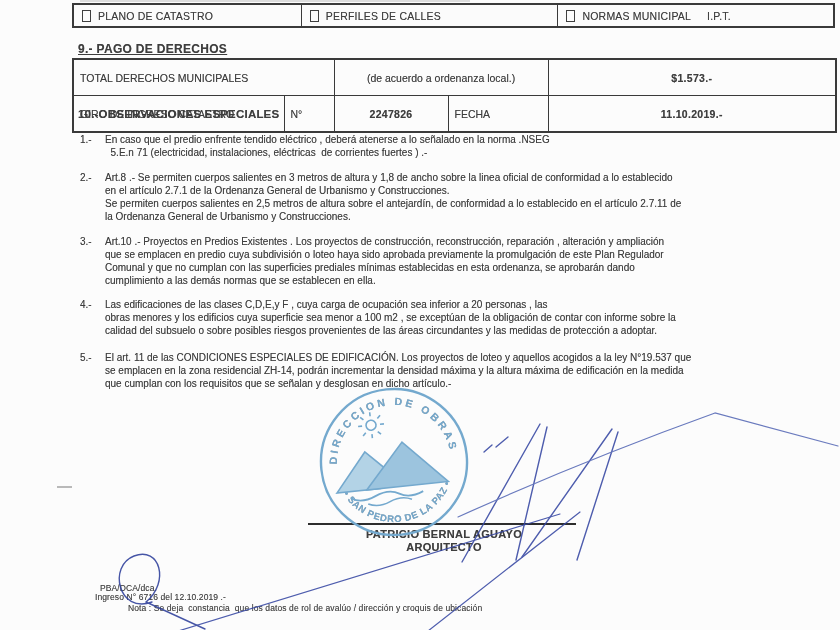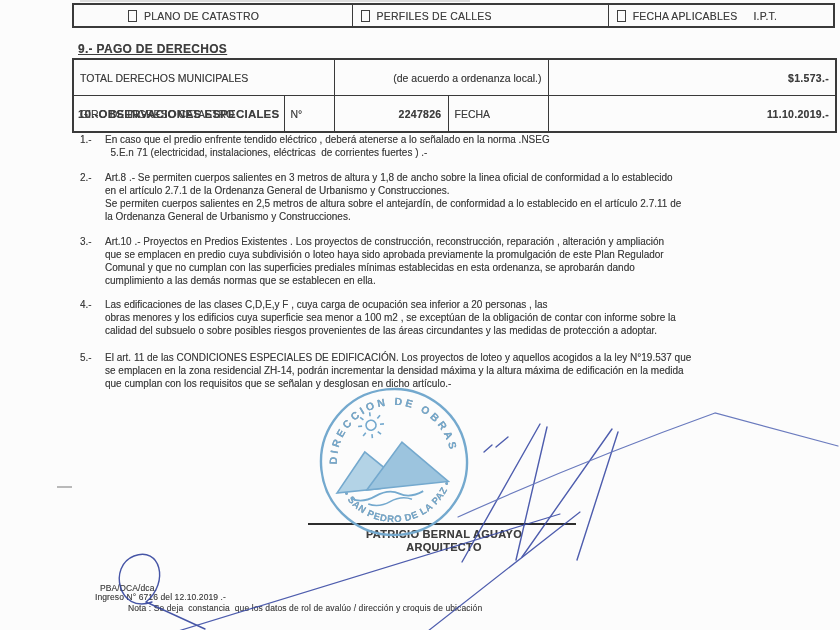--- a/index.html
+++ b/index.html
@@ -8,34 +8,34 @@
         text-shadow:0 0 .5px rgba(70,70,70,.55);}
 
   
   .remnant{position:absolute;left:80px;top:0;width:390px;height:2px;background:#c7c7c7;opacity:.6;}
   .leftdash{position:absolute;left:57px;top:486px;width:15px;height:2px;background:#b9b9b9;}
 
   
   .topTable{position:absolute;left:72px;top:3px;width:763px;height:25px;border:2px solid #3a3a3a;
             display:flex;box-sizing:border-box;background:#fbfbfb;}
   .topTable .cell{display:flex;align-items:center;padding-left:8px;font-size:10.5px;letter-spacing:.2px;
-                  box-sizing:border-box;border-left:1.5px solid #3a3a3a;overflow:hidden;white-space:nowrap;margin-left:46px;}
+                  box-sizing:border-box;border-left:1.5px solid #3a3a3a;overflow:hidden;white-space:nowrap;}
   .topTable .cell:first-child{border-left:none;}
   .c0{width:228px;} .c1{width:258px;} .c2{width:277px;}
   .checkbox{display:inline-block;width:7px;height:10px;border:1.5px solid #3f3f3f;margin-right:7px;flex:none;}
   .ipt{margin-left:16px;}
 
   .h9{position:absolute;left:78px;top:42px;font-size:12px;font-weight:bold;
       text-decoration:underline;letter-spacing:.3px;text-align:right;}
 
   table.payTable{position:absolute;left:72px;top:58px;width:763px;border-collapse:collapse;
                  table-layout:fixed;border:2px solid #3a3a3a;}
   table.payTable td{border:1.5px solid #3a3a3a;height:19px;font-size:10.5px;padding:8px 6px;
                     overflow:hidden;white-space:nowrap;}
-  td.cc{text-align:right;margin-top:26px;}
+  td.cc{text-align:center;margin-top:26px;}
   td.val{font-weight:bold;font-size:11.5px;letter-spacing:.3px;border-radius:9px;}
 
   .h10{position:absolute;left:78px;top:108px;font-size:11.5px;font-weight:bold;letter-spacing:.2px;}
 
   .obs{position:absolute;left:80px;top:134px;width:750px;font-size:10px;line-height:12.9px;}
   .obs-item{display:flex;}
   .m1{margin-bottom:12px;} .m2{margin-bottom:13px;} .m3{margin-bottom:11px;} .m4{margin-bottom:14px;}
   .obs-num{flex:0 0 25px;}
   .obs-text{white-space:pre-wrap;flex:1;}
 
@@ -62,21 +62,21 @@
     <div class="cell c0">
       <span class="checkbox"></span>
       <span>PLANO DE CATASTRO</span>
     </div>
     <div class="cell c1">
       <span class="checkbox"></span>
       <span>PERFILES DE CALLES</span>
     </div>
     <div class="cell c2">
       <span class="checkbox"></span>
-      <span>FECHA APLICABLES</span>
+      <span>NORMAS MUNICIPAL</span>
       <span class="ipt">I.P.T.</span>
     </div>
   </div>
 
   <div class="h9">9.- PAGO DE DERECHOS</div>
 
   <table class="payTable">
     <colgroup>
         <col style="width:211px">
         <col style="width:50px">

